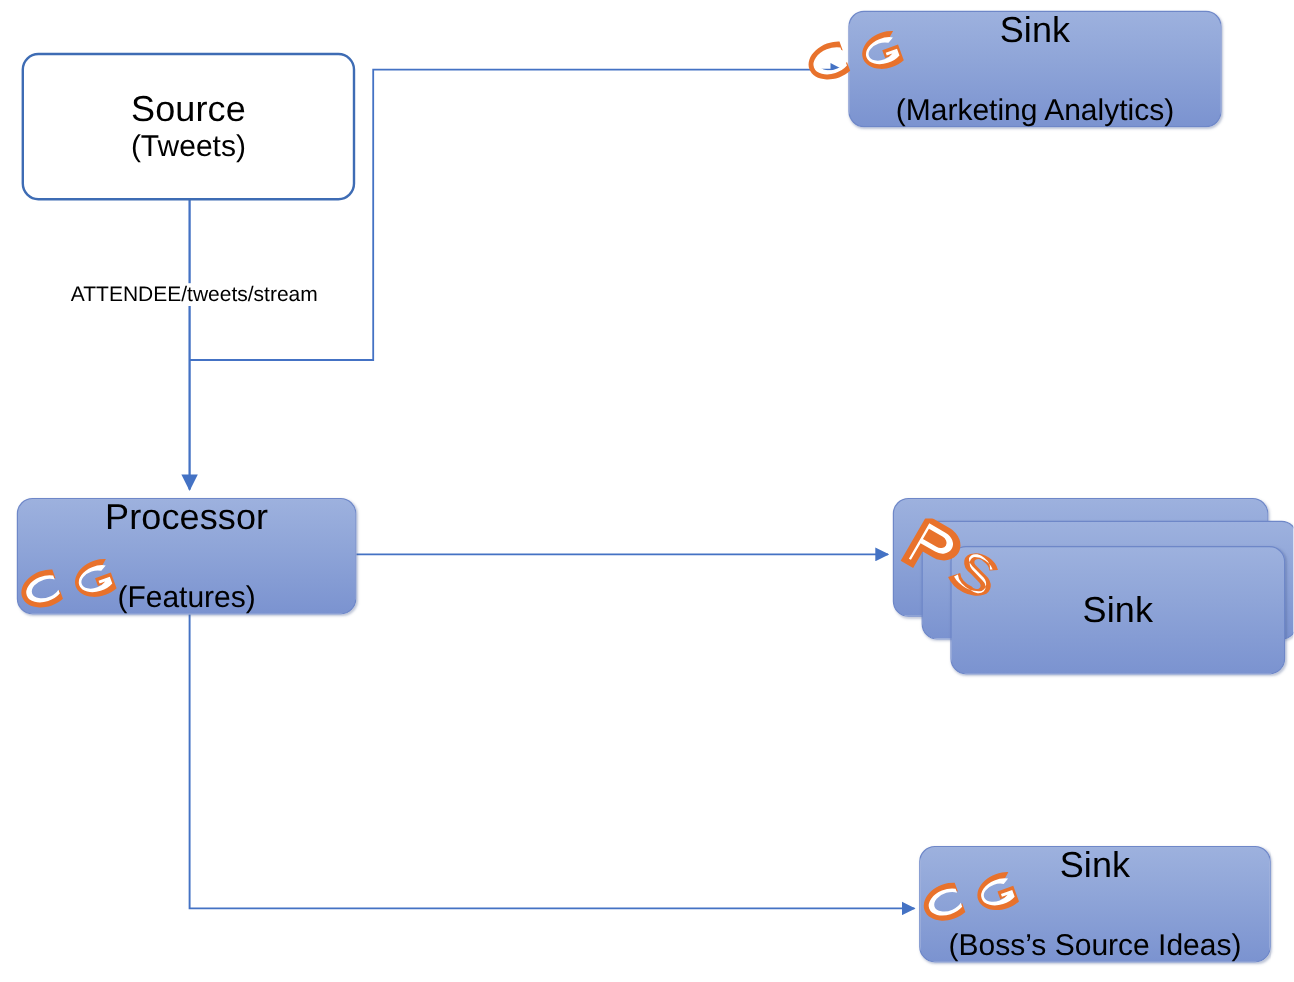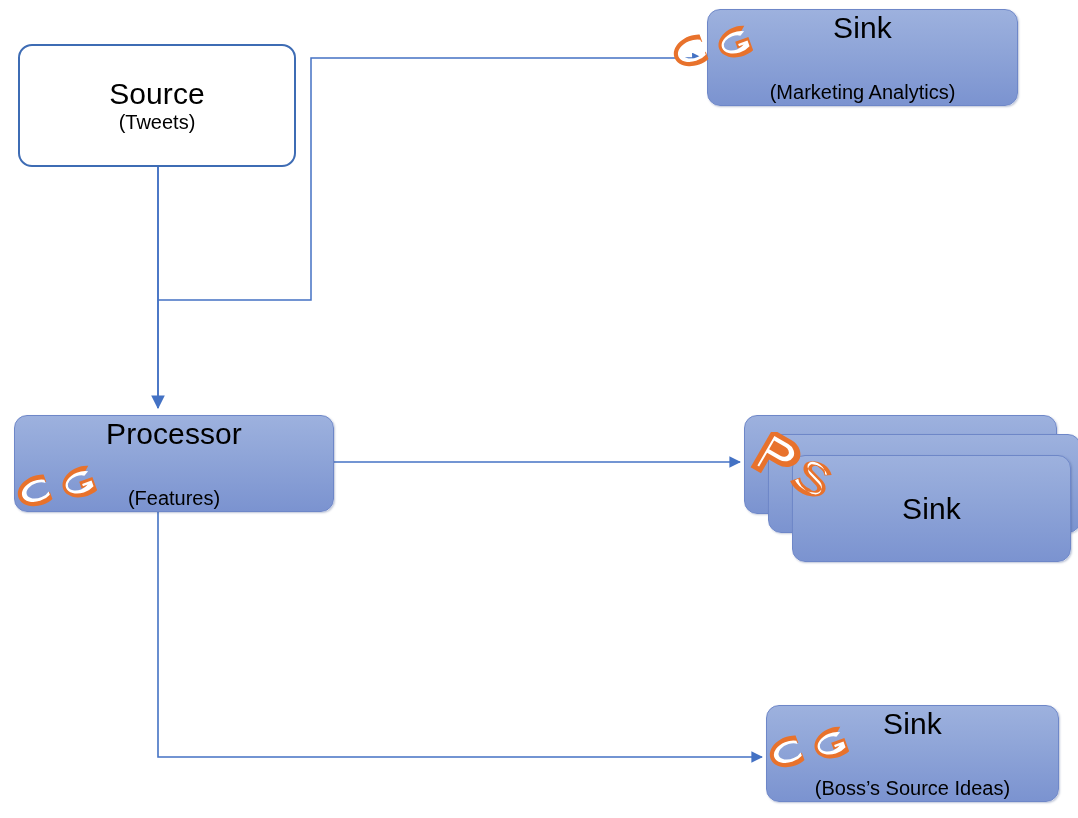--- a/index.html
+++ b/index.html
@@ -25,21 +25,21 @@
     color:#000000;
     line-height:1.05;
   }
   .node .title{
     font-size:30px;
     font-weight:400;
     letter-spacing:.1px;
     white-space:nowrap;
   }
   .node .sub{
-    font-size:20px;
+    font-size:25px;
     font-weight:400;
     white-space:nowrap;
     margin-top:2px;
   }
   
   .node-source{
     background:#ffffff;
     border:2.2px solid #3E6CB4;
     border-radius:14px;
   }
@@ -96,29 +96,30 @@
 
     <path d="M 158 141 L 158 408" fill="none" stroke="#4472C4" stroke-width="1.9" marker-end="url(#arrow)"></path>
 
     <path d="M 158 300 L 311 300 L 311 58 L 702 58" fill="none" stroke="#4472C4" stroke-width="1.5" marker-end="url(#arrow)"></path>
 
     <path d="M 297 462 L 740 462" fill="none" stroke="#4472C4" stroke-width="1.6" marker-end="url(#arrow)"></path>
 
     <path d="M 158 512 L 158 757 L 762 757" fill="none" stroke="#4472C4" stroke-width="1.6" marker-end="url(#arrow)"></path>
   </svg>
 
+  <div class="edge-label" style="left:56px;  top:236px;">ATTENDEE/tweets/stream</div>
 
 
 
   <div class="node node-source" style="left:18px; top:44px; width:278px; height:123px;">
     <div class="title">Source</div>
     <div class="sub">(Tweets)</div>
   </div>
 
-  <div class="node node-blue" style="left:14px; top:415px; width:320px; height:97px;">
+  <div class="node node-blue" style="left:14px; top:415px; width:283px; height:97px;">
     <div class="title">Processor</div>
     <div class="sub">(Features)</div>
   </div>
 
   <div class="logo" style="left:10px; top:445px; width:108px; height:72px;">
     <svg width="108" height="72" viewBox="0 0 108 72">
       <g transform="rotate(-20 54 36)">
 
         <g transform="translate(6,16)">
           <path d="M31 7 A21 15 0 1 0 31 33 L31 25 A13.5 9.5 0 1 1 31 15 Z" fill="#E8722C"></path>

